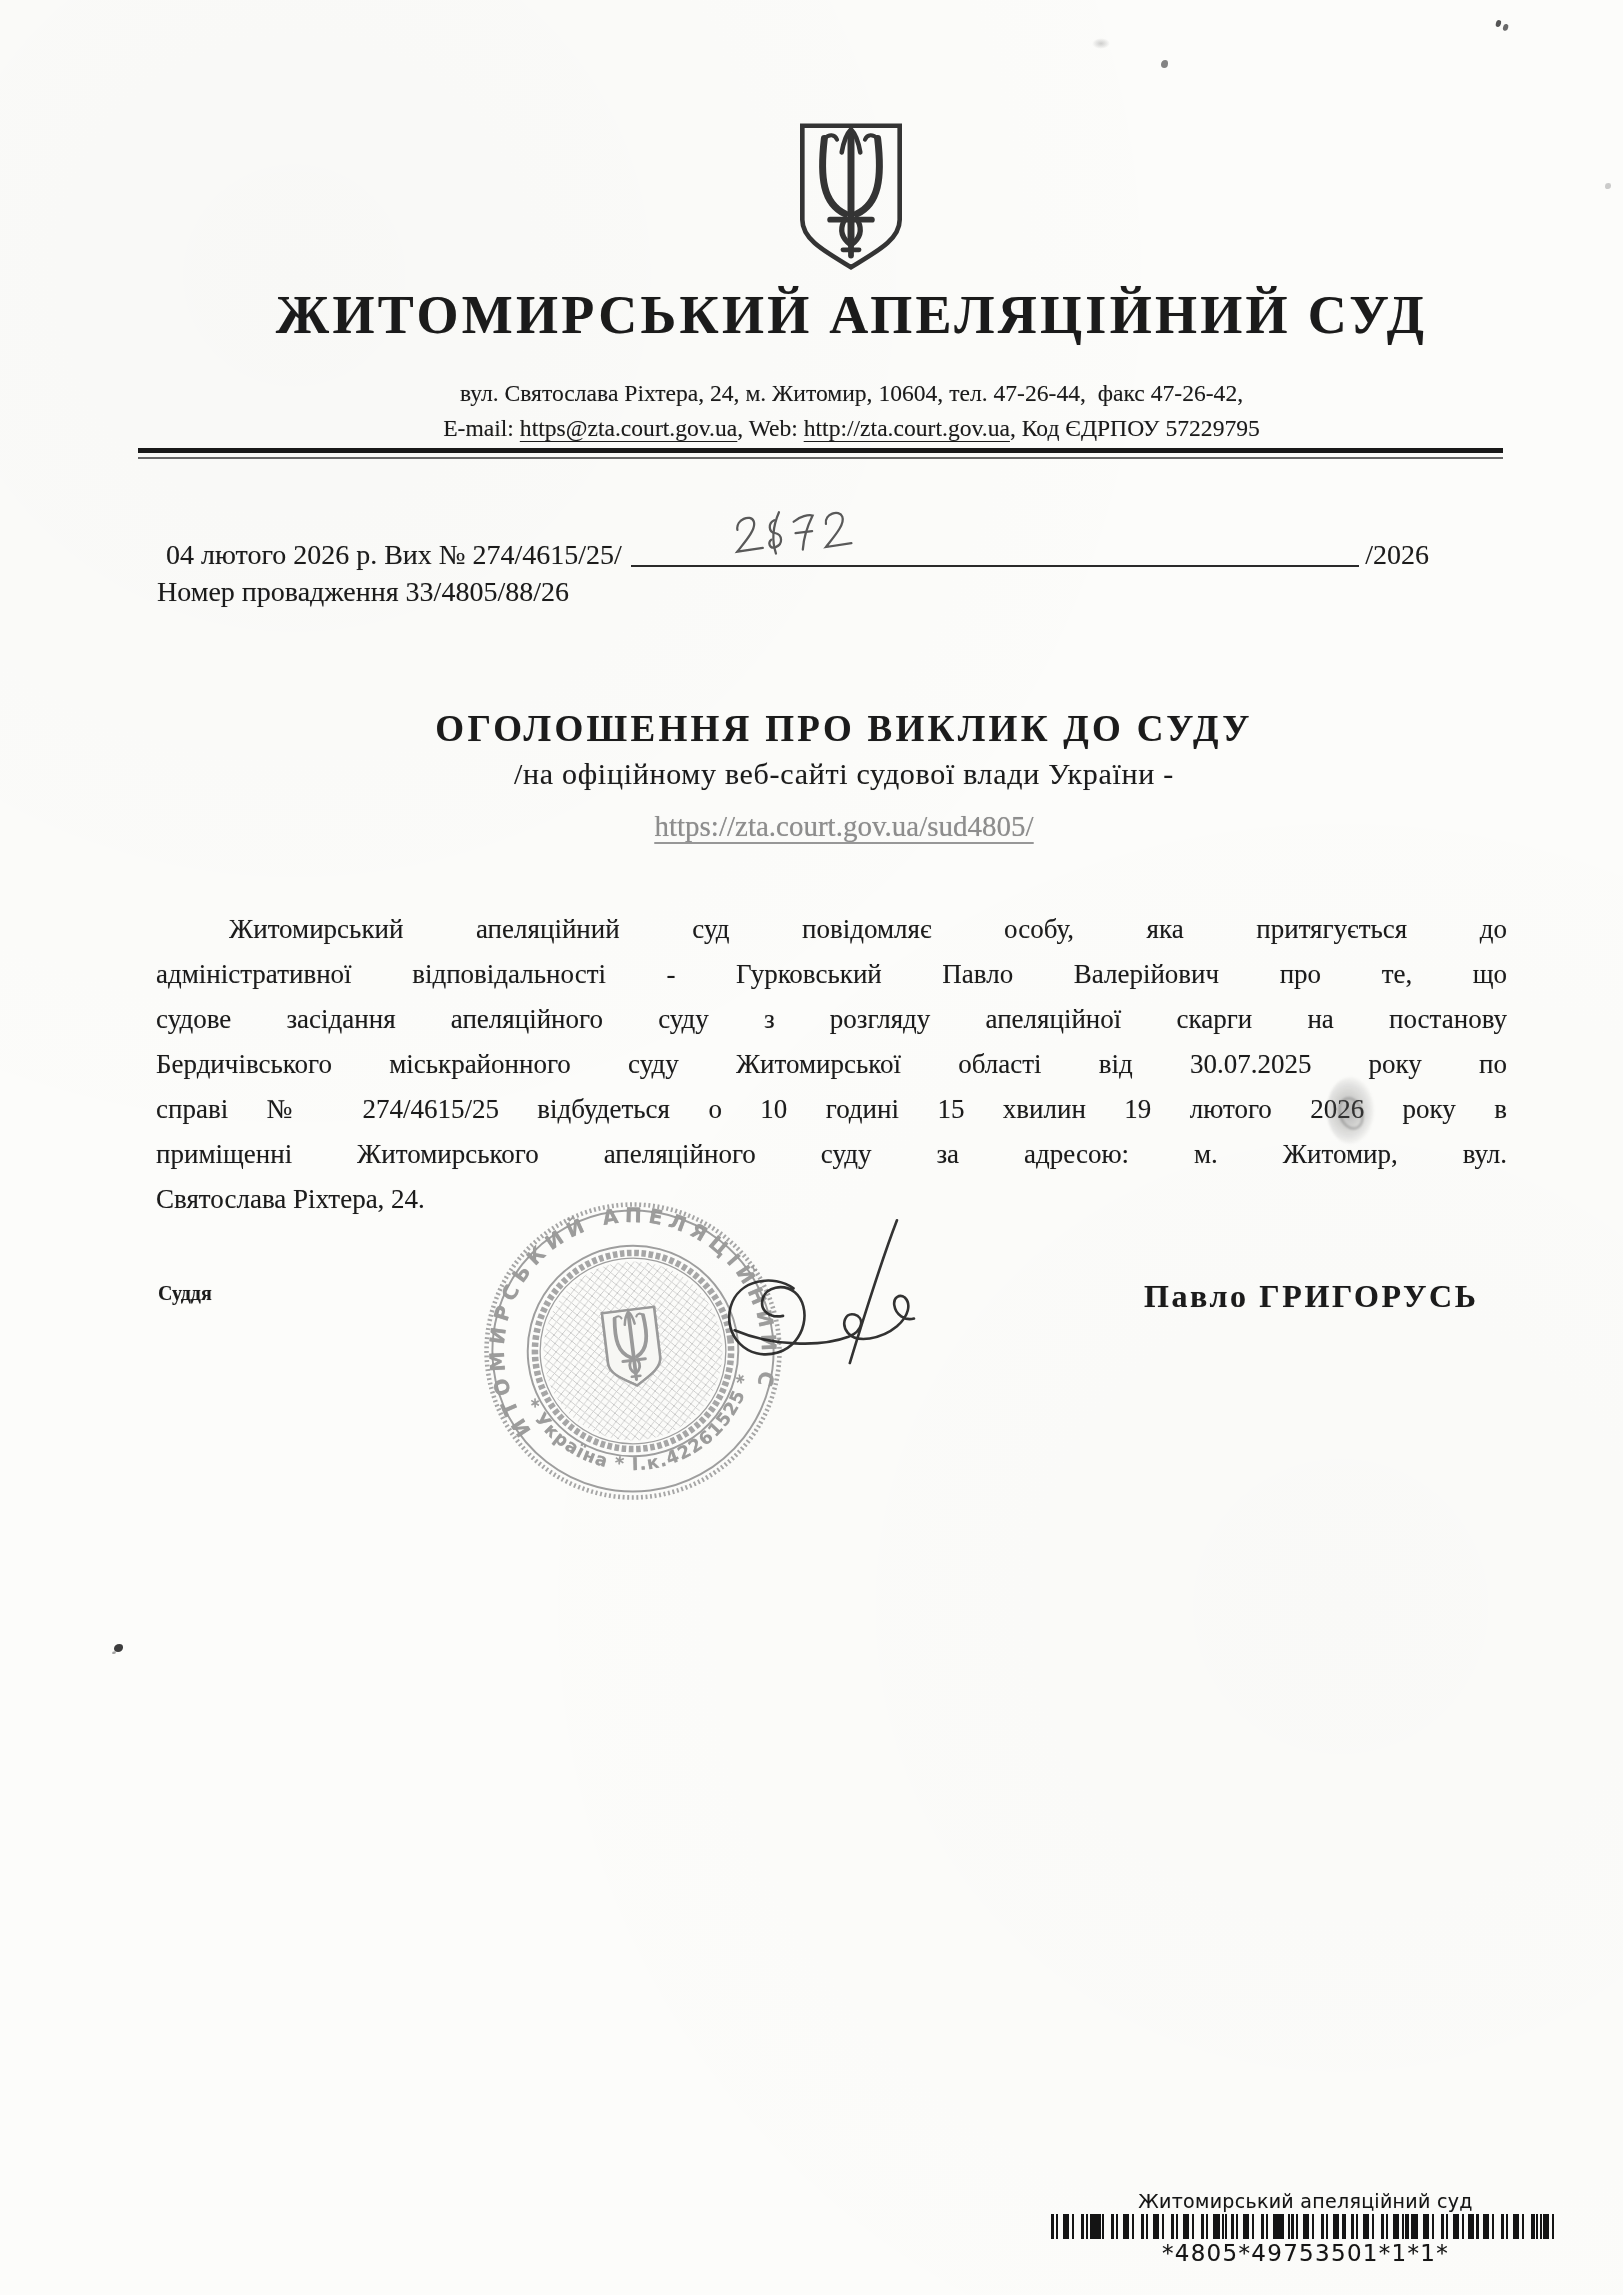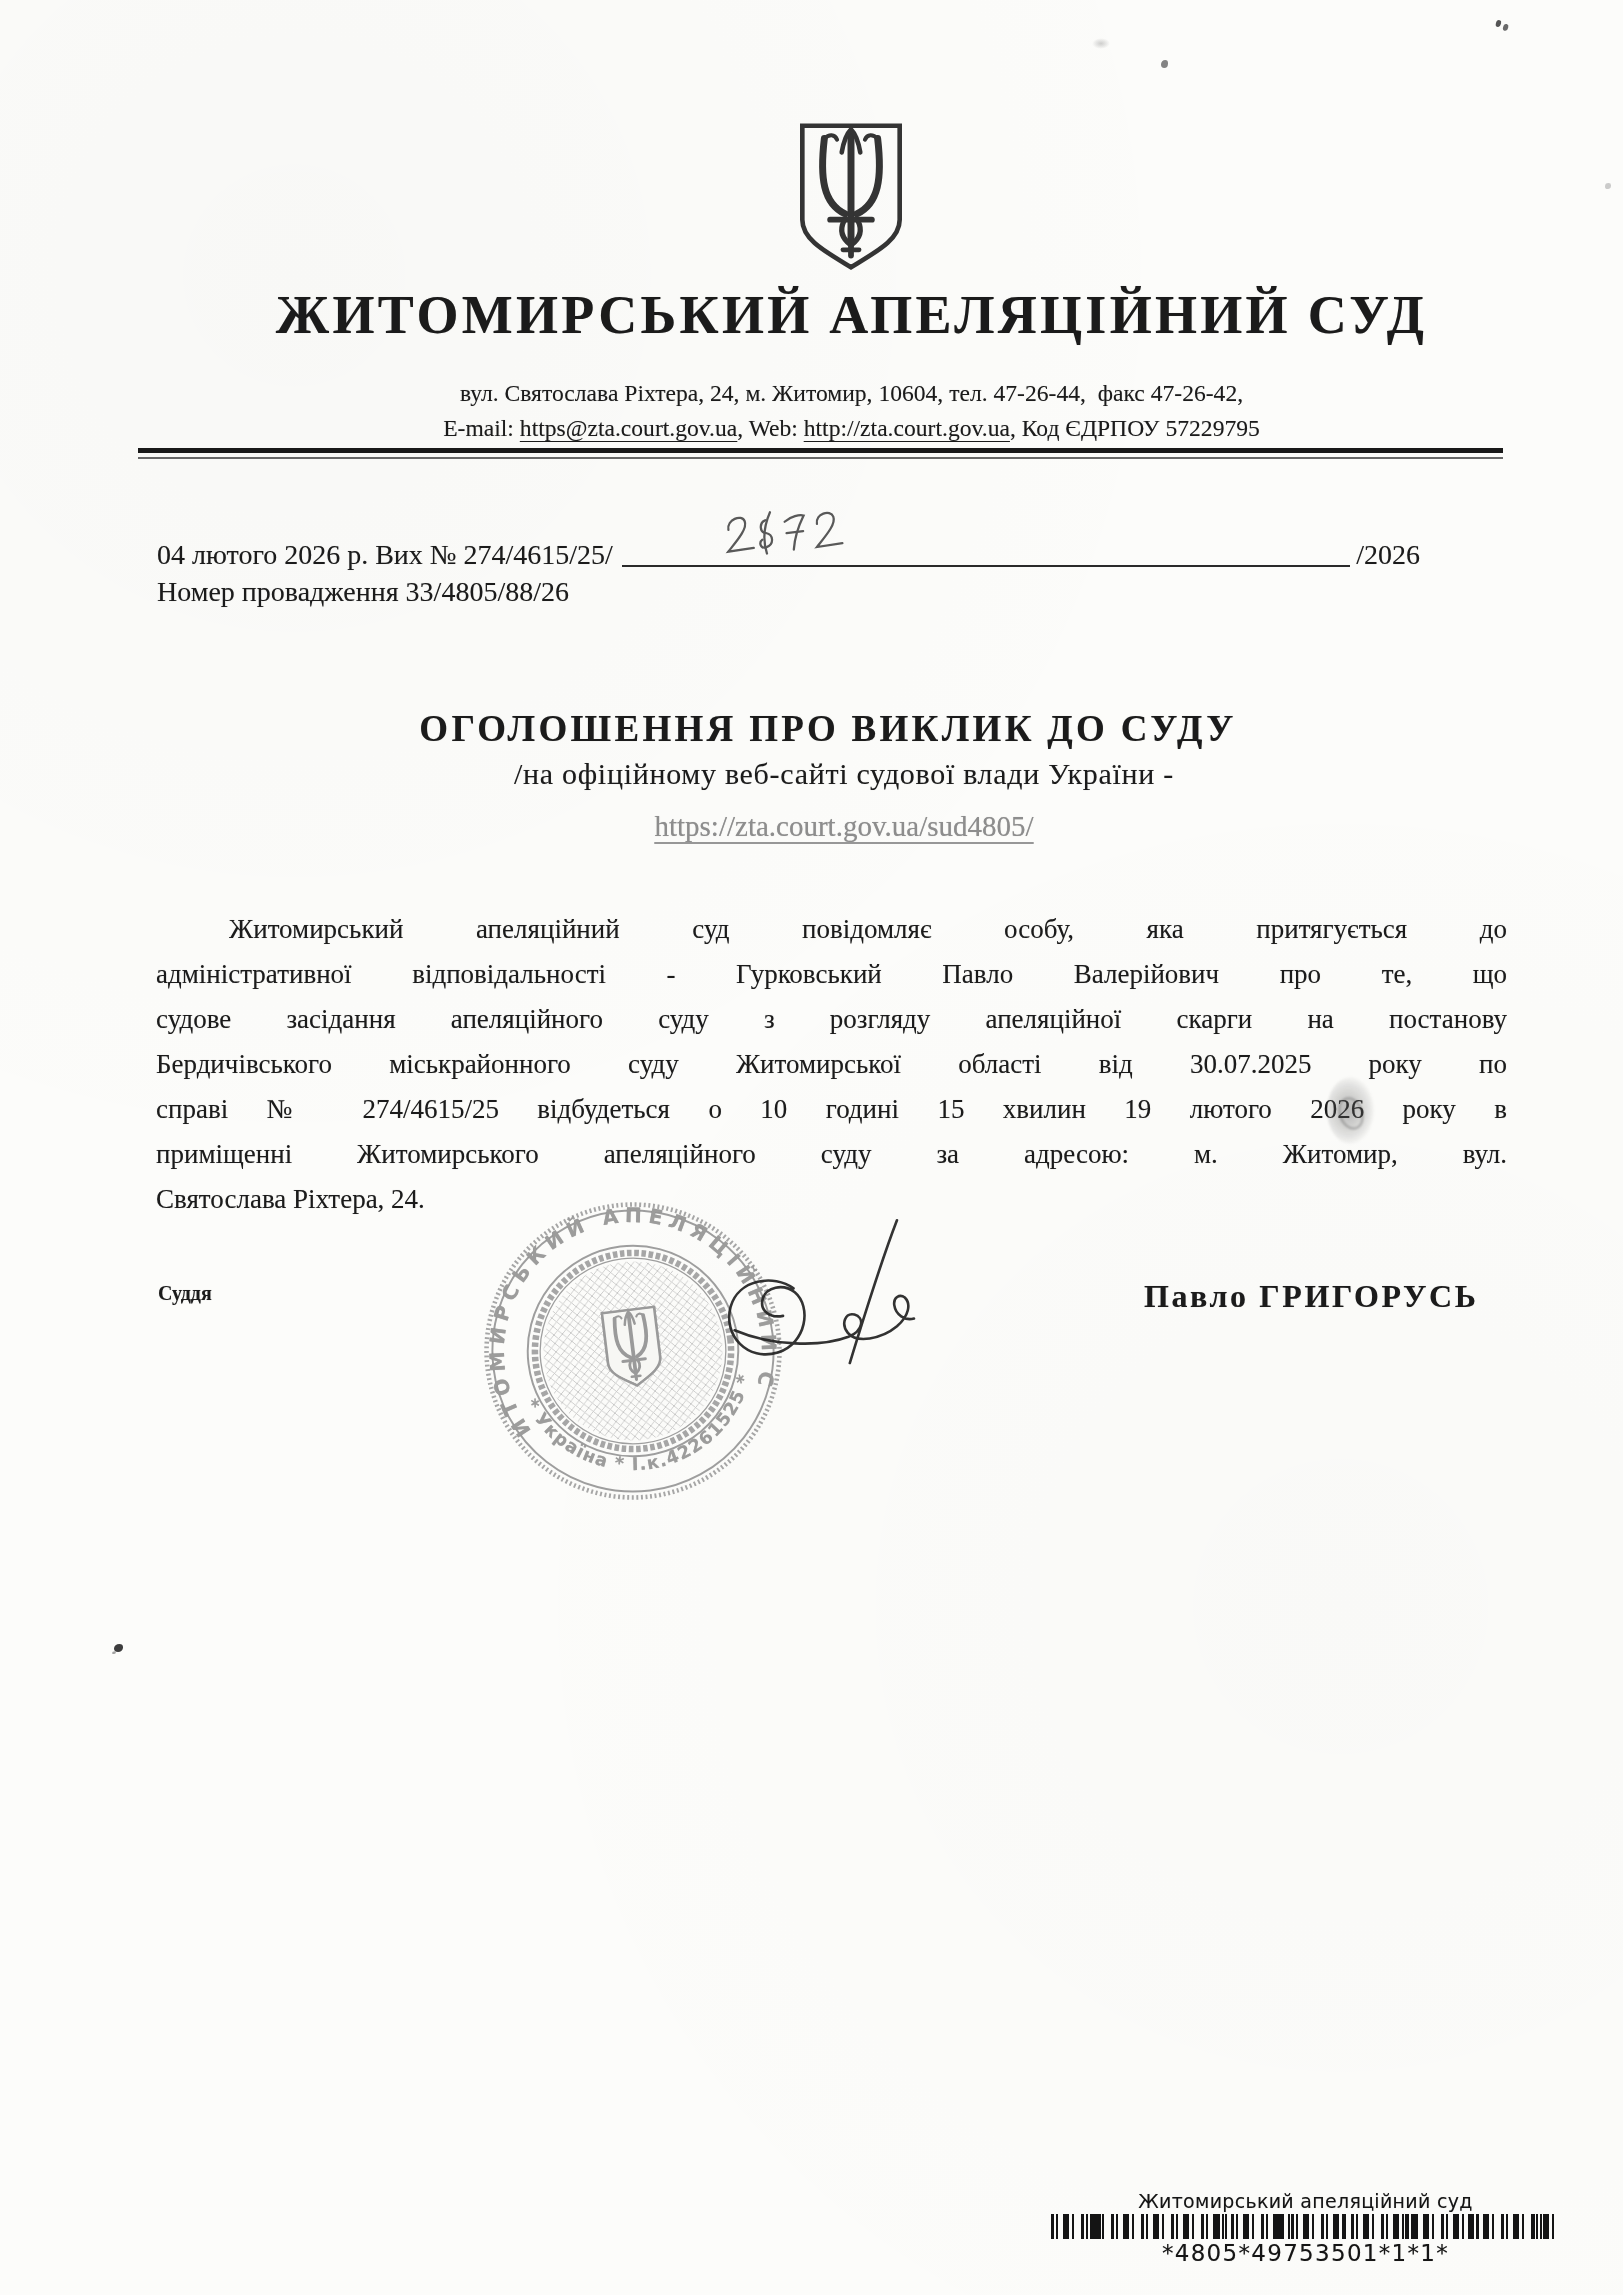--- a/index.html
+++ b/index.html
@@ -22,28 +22,28 @@
   
   .emblem{left:792px;top:120px;width:118px;height:153px;color:#343434;}
   .court-name{left:79px;top:284px;width:1545px;font-size:54px;font-weight:bold;letter-spacing:3.3px;white-space:nowrap;}
   .addr1{left:79px;top:380px;width:1545px;font-size:23.6px;}
   .addr2{left:79px;top:415px;width:1545px;font-size:23.6px;}
   .ulink{text-decoration:underline;text-decoration-thickness:1.3px;text-underline-offset:4.6px;color:inherit;}
   .rule-main{left:138px;top:448px;width:1365px;height:5.2px;background:#191919;}
   .rule-sub{left:138px;top:457px;width:1365px;height:2px;background:#4d4d4d;opacity:.85;}
 
   
-  .ref-line{left:157px;top:528px;width:1263px;font-size:28px;display:flex;align-items:flex-end;white-space:nowrap;}
+  .ref-line{left:166px;top:528px;width:1263px;font-size:28px;display:flex;align-items:flex-end;white-space:nowrap;}
   .blank{flex:1;border-bottom:2px solid #2a2a2a;margin:0 6.5px 3.9px 9.2px;height:37px;position:relative;}
   .handwriting{position:absolute;left:98px;bottom:1.3px;width:136px;height:54px;transform:rotate(-3deg);color:#474747;}
   .sr{position:absolute;width:0.7px;height:0.7px;overflow:hidden;clip-path:inset(50%);white-space:nowrap;}
   .case-line{left:157px;top:576px;font-size:28px;white-space:nowrap;}
 
   
-  .ann-title{left:49px;top:707px;width:1558px;font-size:37px;font-weight:bold;letter-spacing:3.3px;white-space:nowrap;}
+  .ann-title{left:65px;top:707px;width:1558px;font-size:37px;font-weight:bold;letter-spacing:3.3px;white-space:nowrap;}
   .ann-sub{left:65px;top:757px;width:1558px;font-size:30px;letter-spacing:0.7px;}
   .ann-url{left:65px;top:810px;width:1558px;font-size:29px;color:#8d8d8d;}
   .ann-url span{text-decoration:underline;text-decoration-thickness:2px;text-underline-offset:5.9px;text-decoration-color:#979797;}
 
   
   .body-text{left:156px;top:907px;width:1351px;font-size:27px;line-height:45px;}
   .jline{text-align:justify;text-align-last:justify;white-space:normal;}
   .jline.first{text-indent:73px;}
   .jline.last{text-align:left;text-align-last:left;}
   .smudge{left:1327px;top:1077px;width:47px;height:67px;border-radius:50%;

